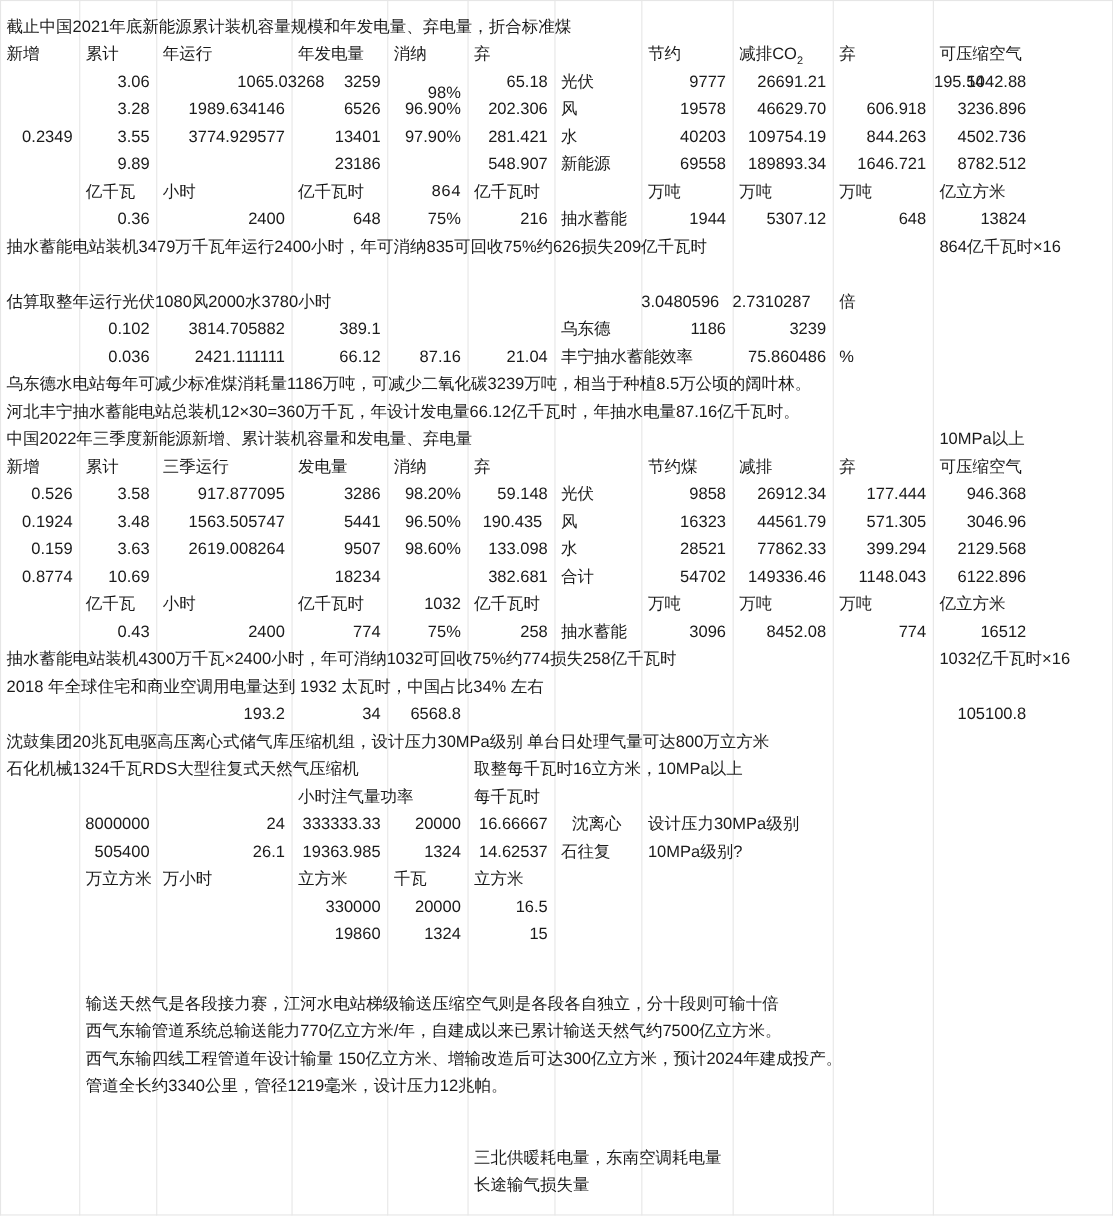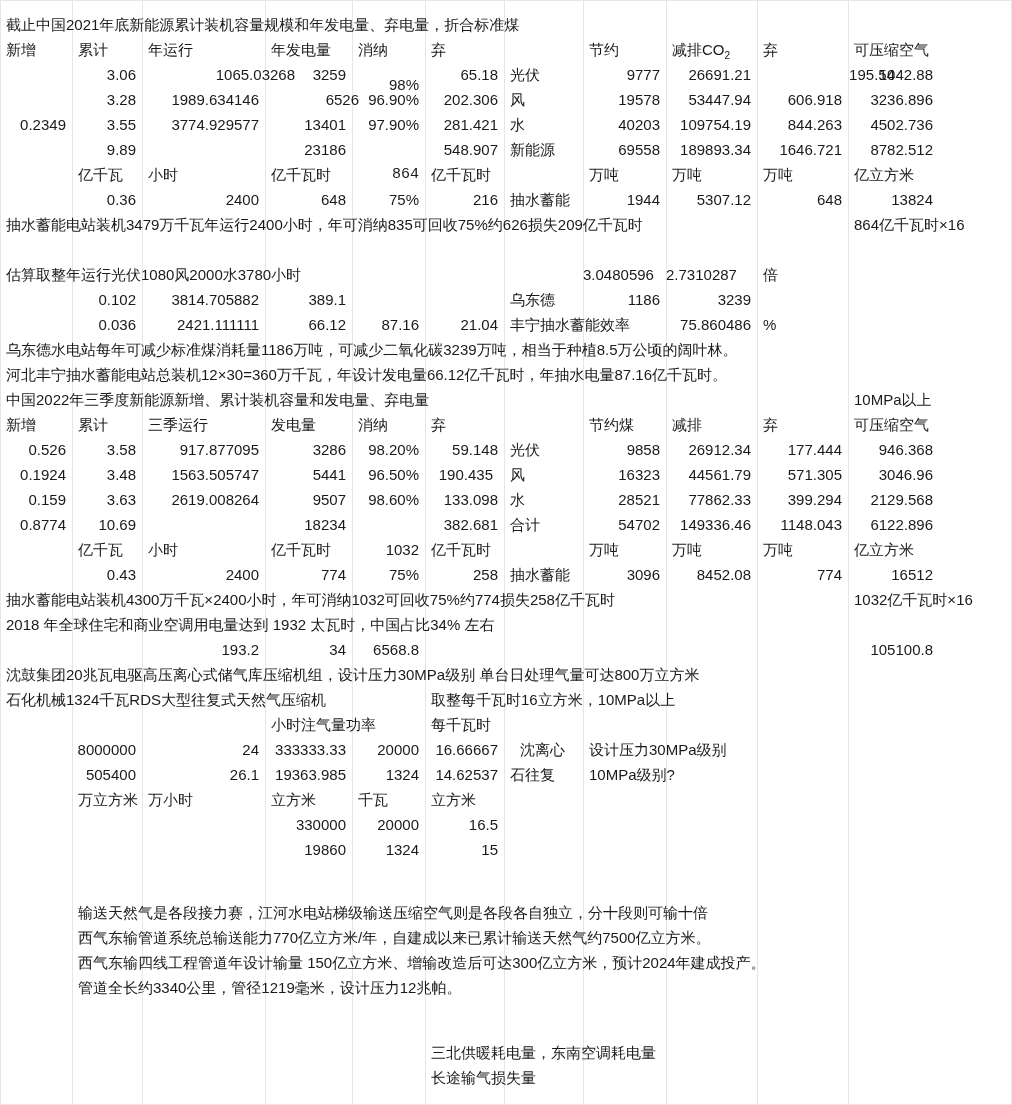--- a/index.html
+++ b/index.html
@@ -105,26 +105,26 @@
     <div class="cell r" style="left:583px;width:77px;">9777</div>
     <div class="cell r" style="left:666px;width:85px;">26691.21</div>
     <div class="cell r" style="left:783px;width:85px;padding-left:27px;">195.54</div>
     <div class="cell r" style="left:848px;width:85px;">1042.88</div>
   </div>
 
   <div class="row" style="top:87px;">
     <div class="cell r" style="left:0px;width:66px;"></div>
     <div class="cell r" style="left:72px;width:64px;">3.28</div>
     <div class="cell r" style="left:142px;width:117px;">1989.634146</div>
-    <div class="cell r" style="left:265px;width:81px;padding-left:13px;">6526</div>
+    <div class="cell r" style="left:265px;width:81px;">6526</div>
     <div class="cell r" style="left:352px;width:67px;">96.90%</div>
     <div class="cell r" style="left:425px;width:73px;">202.306</div>
     <div class="cell l" style="left:510px;">风</div>
     <div class="cell r" style="left:583px;width:77px;">19578</div>
-    <div class="cell r" style="left:666px;width:85px;">53447.94</div>
+    <div class="cell r" style="left:666px;width:85px;">46629.70</div>
     <div class="cell r" style="left:757px;width:85px;">606.918</div>
     <div class="cell r" style="left:848px;width:85px;">3236.896</div>
   </div>
 
   <div class="row" style="top:112px;">
     <div class="cell r" style="left:0px;width:66px;">0.2349</div>
     <div class="cell r" style="left:72px;width:64px;">3.55</div>
     <div class="cell r" style="left:142px;width:117px;">3774.929577</div>
     <div class="cell r" style="left:265px;width:81px;">13401</div>
     <div class="cell r" style="left:352px;width:67px;">97.90%</div>

